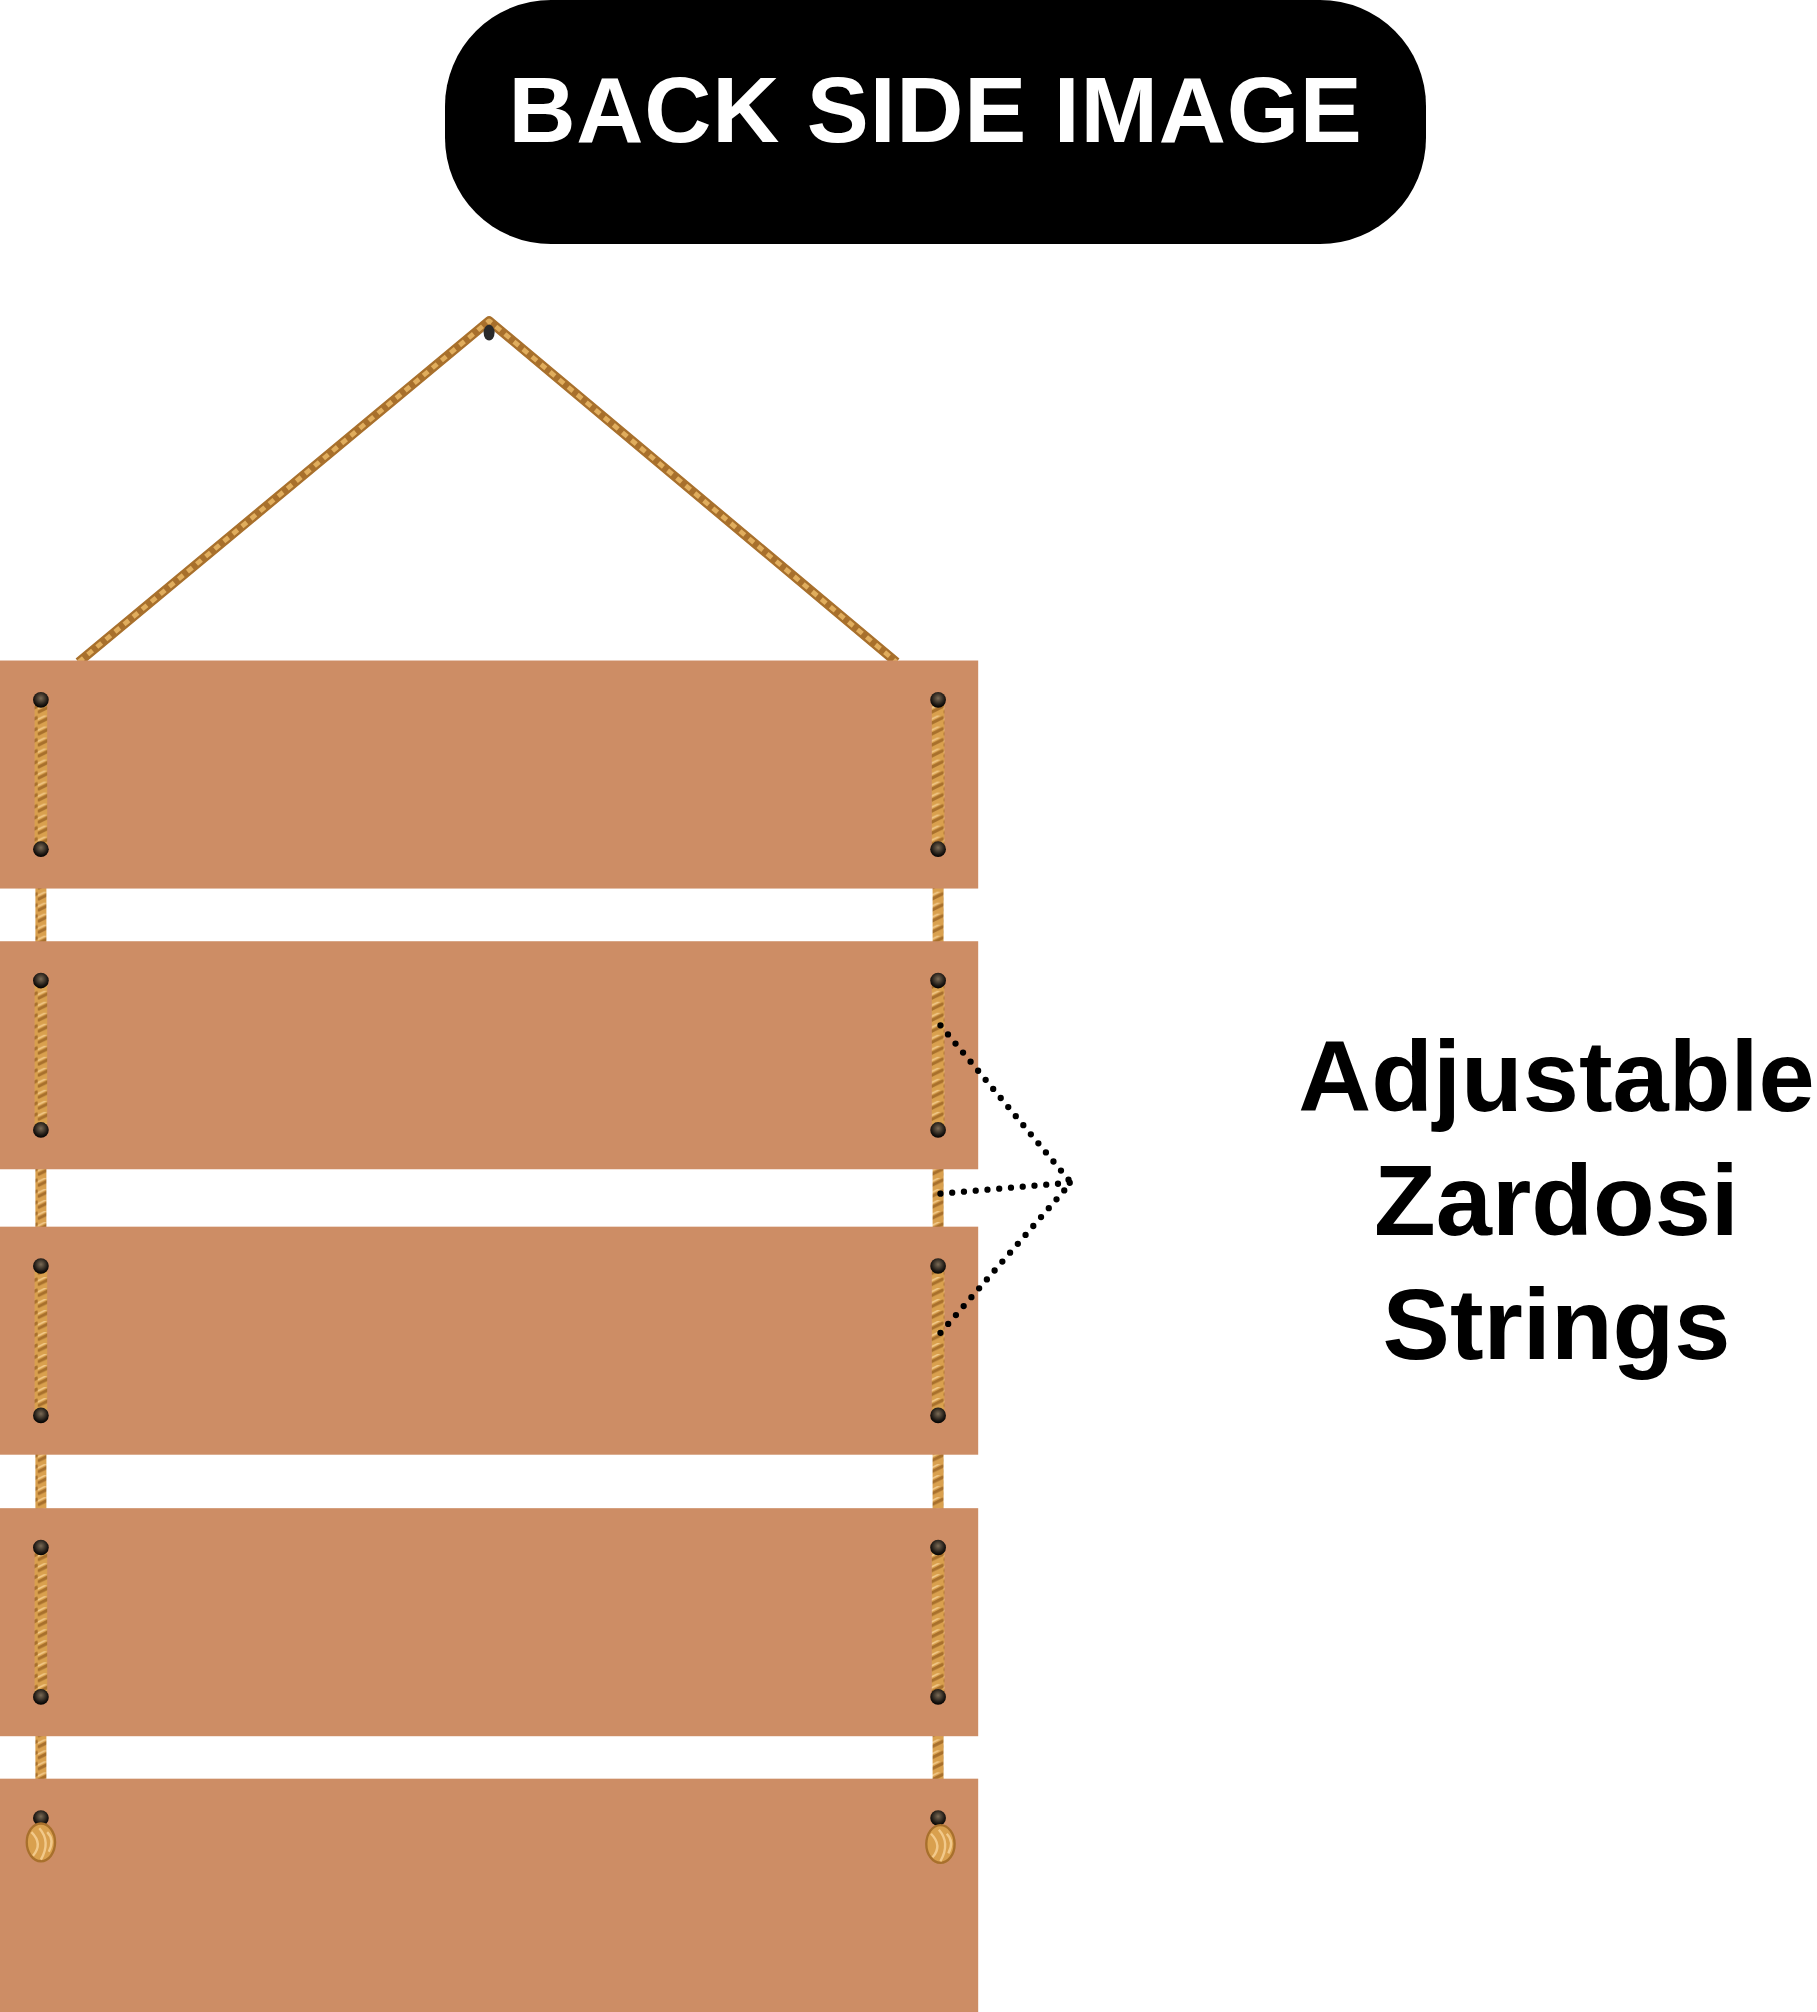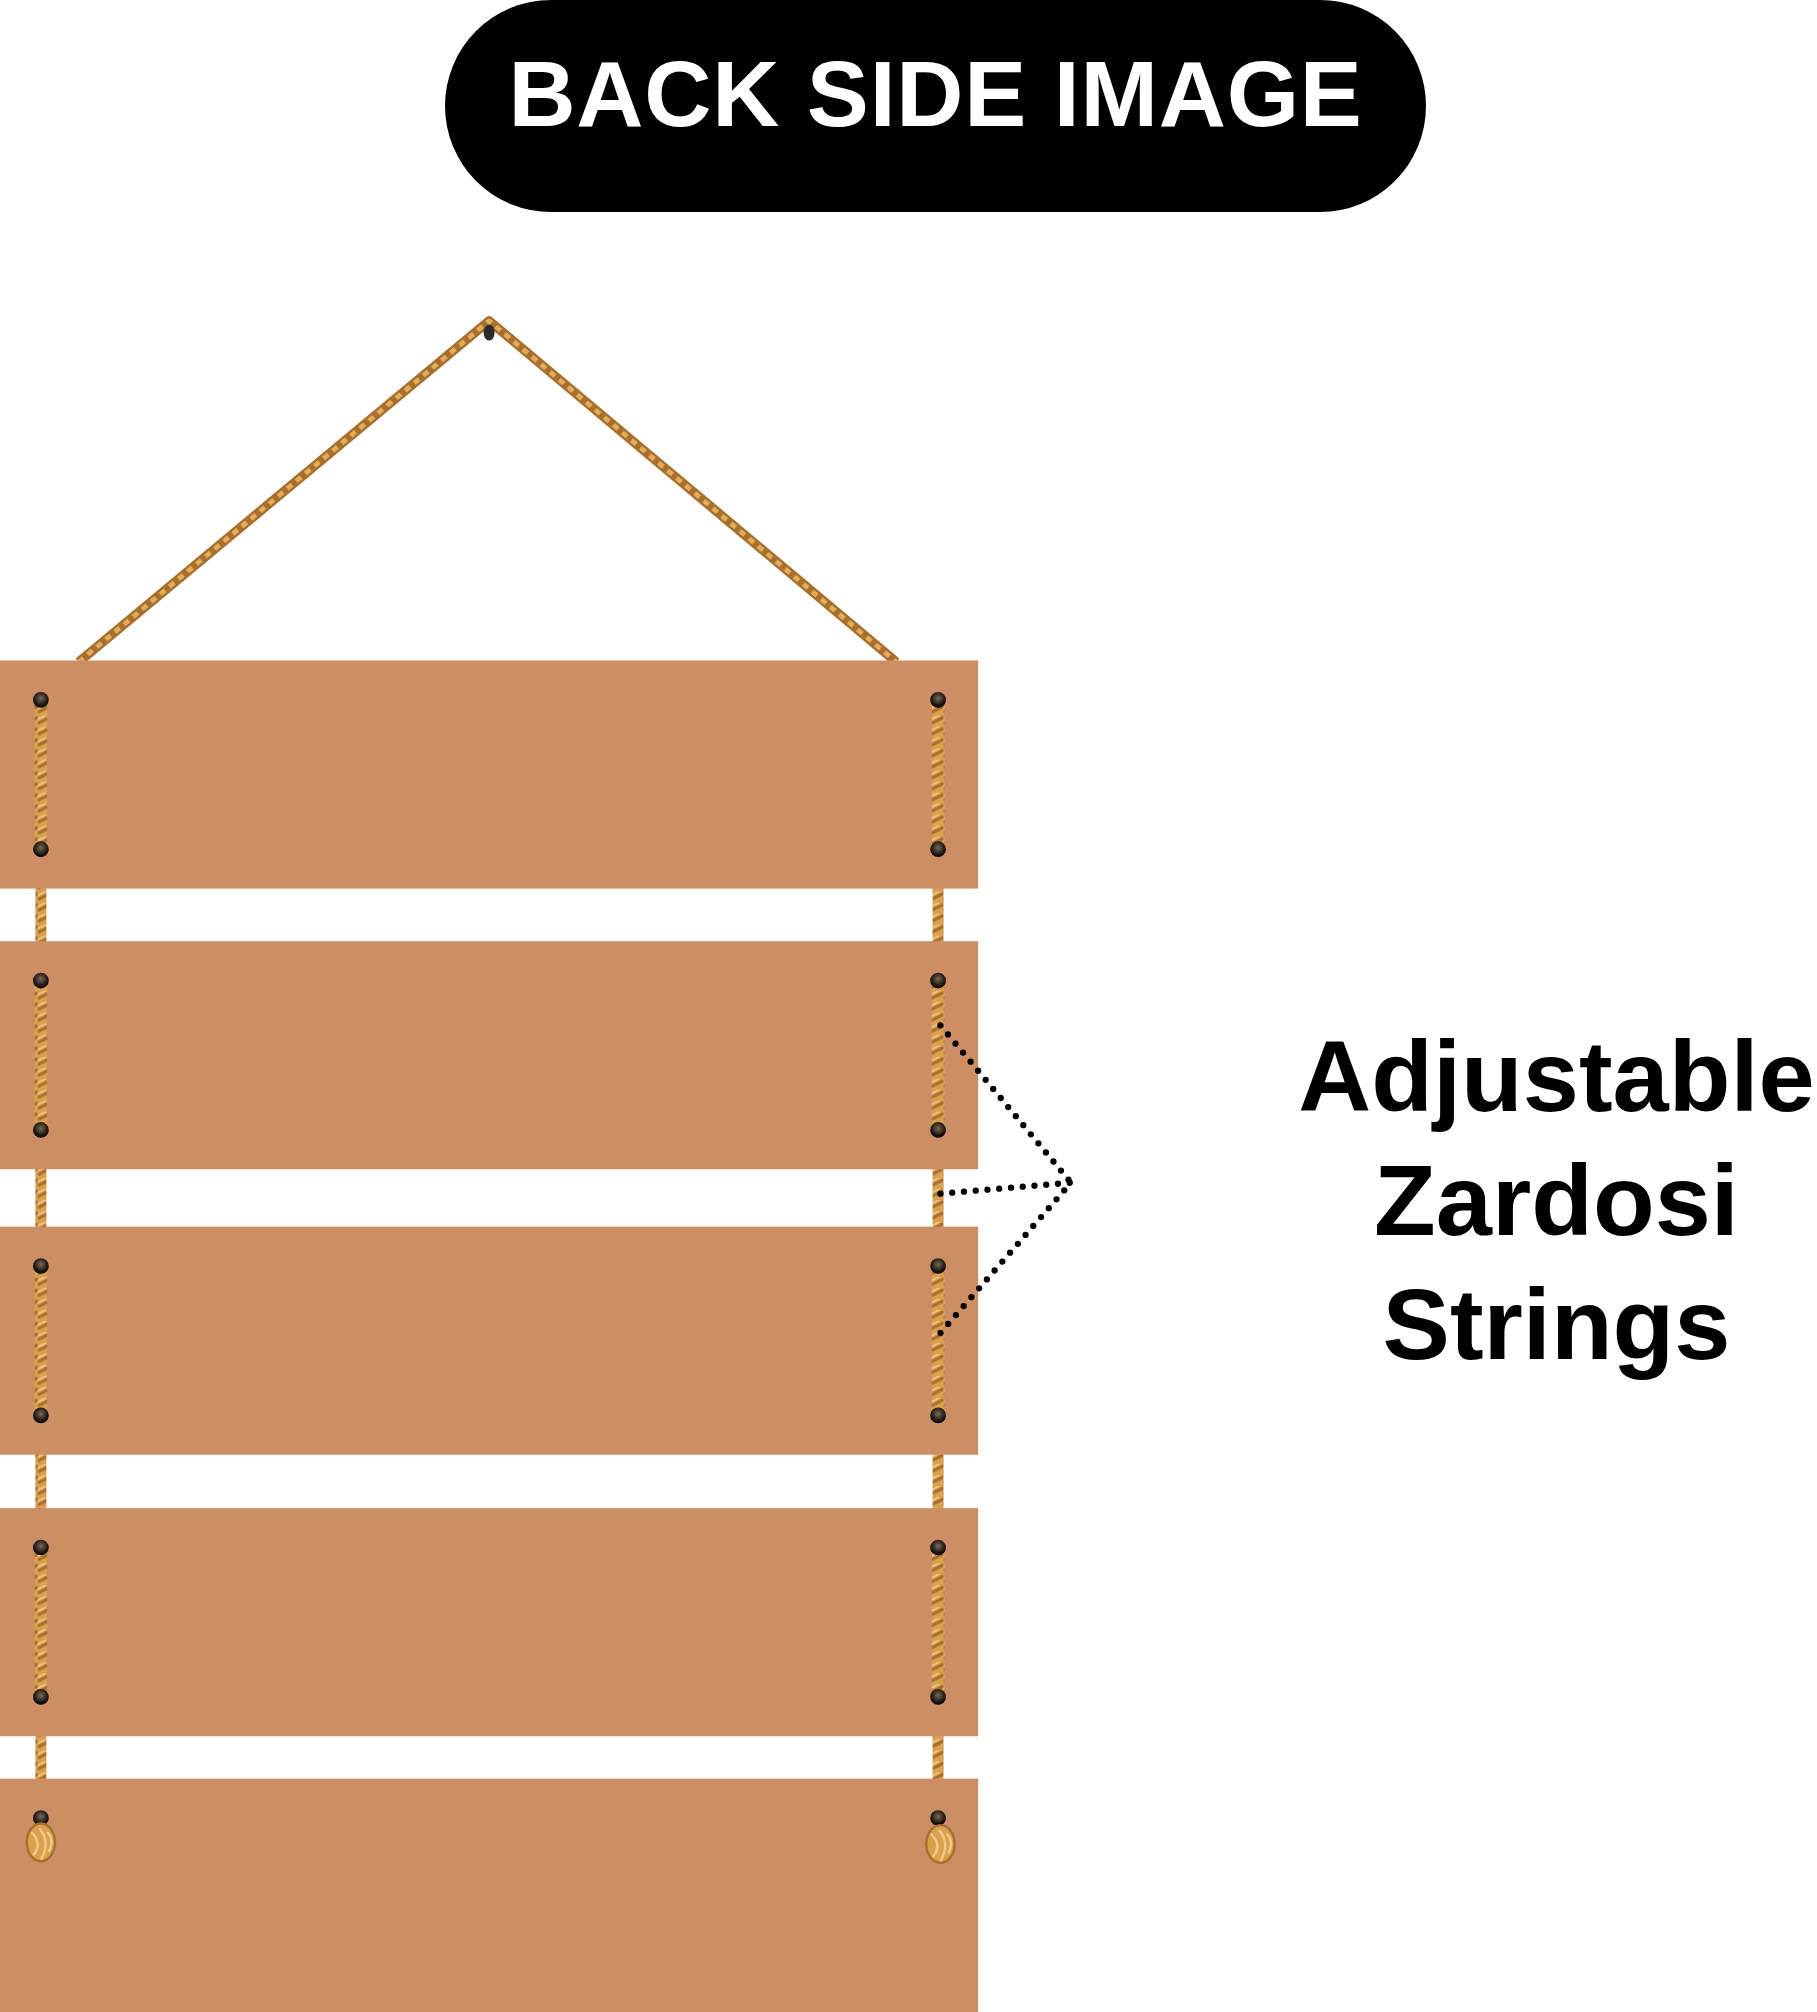--- a/index.html
+++ b/index.html
@@ -1,17 +1,17 @@
 <!DOCTYPE html>
 <html style="font-size:12.6px"><head>
 <meta charset="utf-8">
 <style>
   html,body{margin:0;padding:0;background:#ffffff;}
   body{width:1818px;height:2013px;position:relative;overflow:hidden;font-family:"Liberation Sans",sans-serif;}
-  .banner{position:absolute;left:445px;top:0;width:981px;height:212px;background:#000;border-radius:106px;display:flex;align-items:center;justify-content:center;}
+  .banner{position:absolute;left:445px;top:0;width:981px;height:244px;background:#000;border-radius:106px;display:flex;align-items:center;justify-content:center;}
   .banner span{color:#fff;font-weight:bold;font-size:93px;letter-spacing:0.8px;margin-top:-23.6px;}
   svg.art{position:absolute;left:0;top:0;}
   .label{position:absolute;left:1289px;top:1014px;width:535px;text-align:center;font-weight:bold;font-size:101px;line-height:124px;color:#000;}
   .label div{white-space:nowrap;}
 </style>
 </head>
 <body>
 
 <div class="banner">
   <span>BACK SIDE IMAGE</span>

